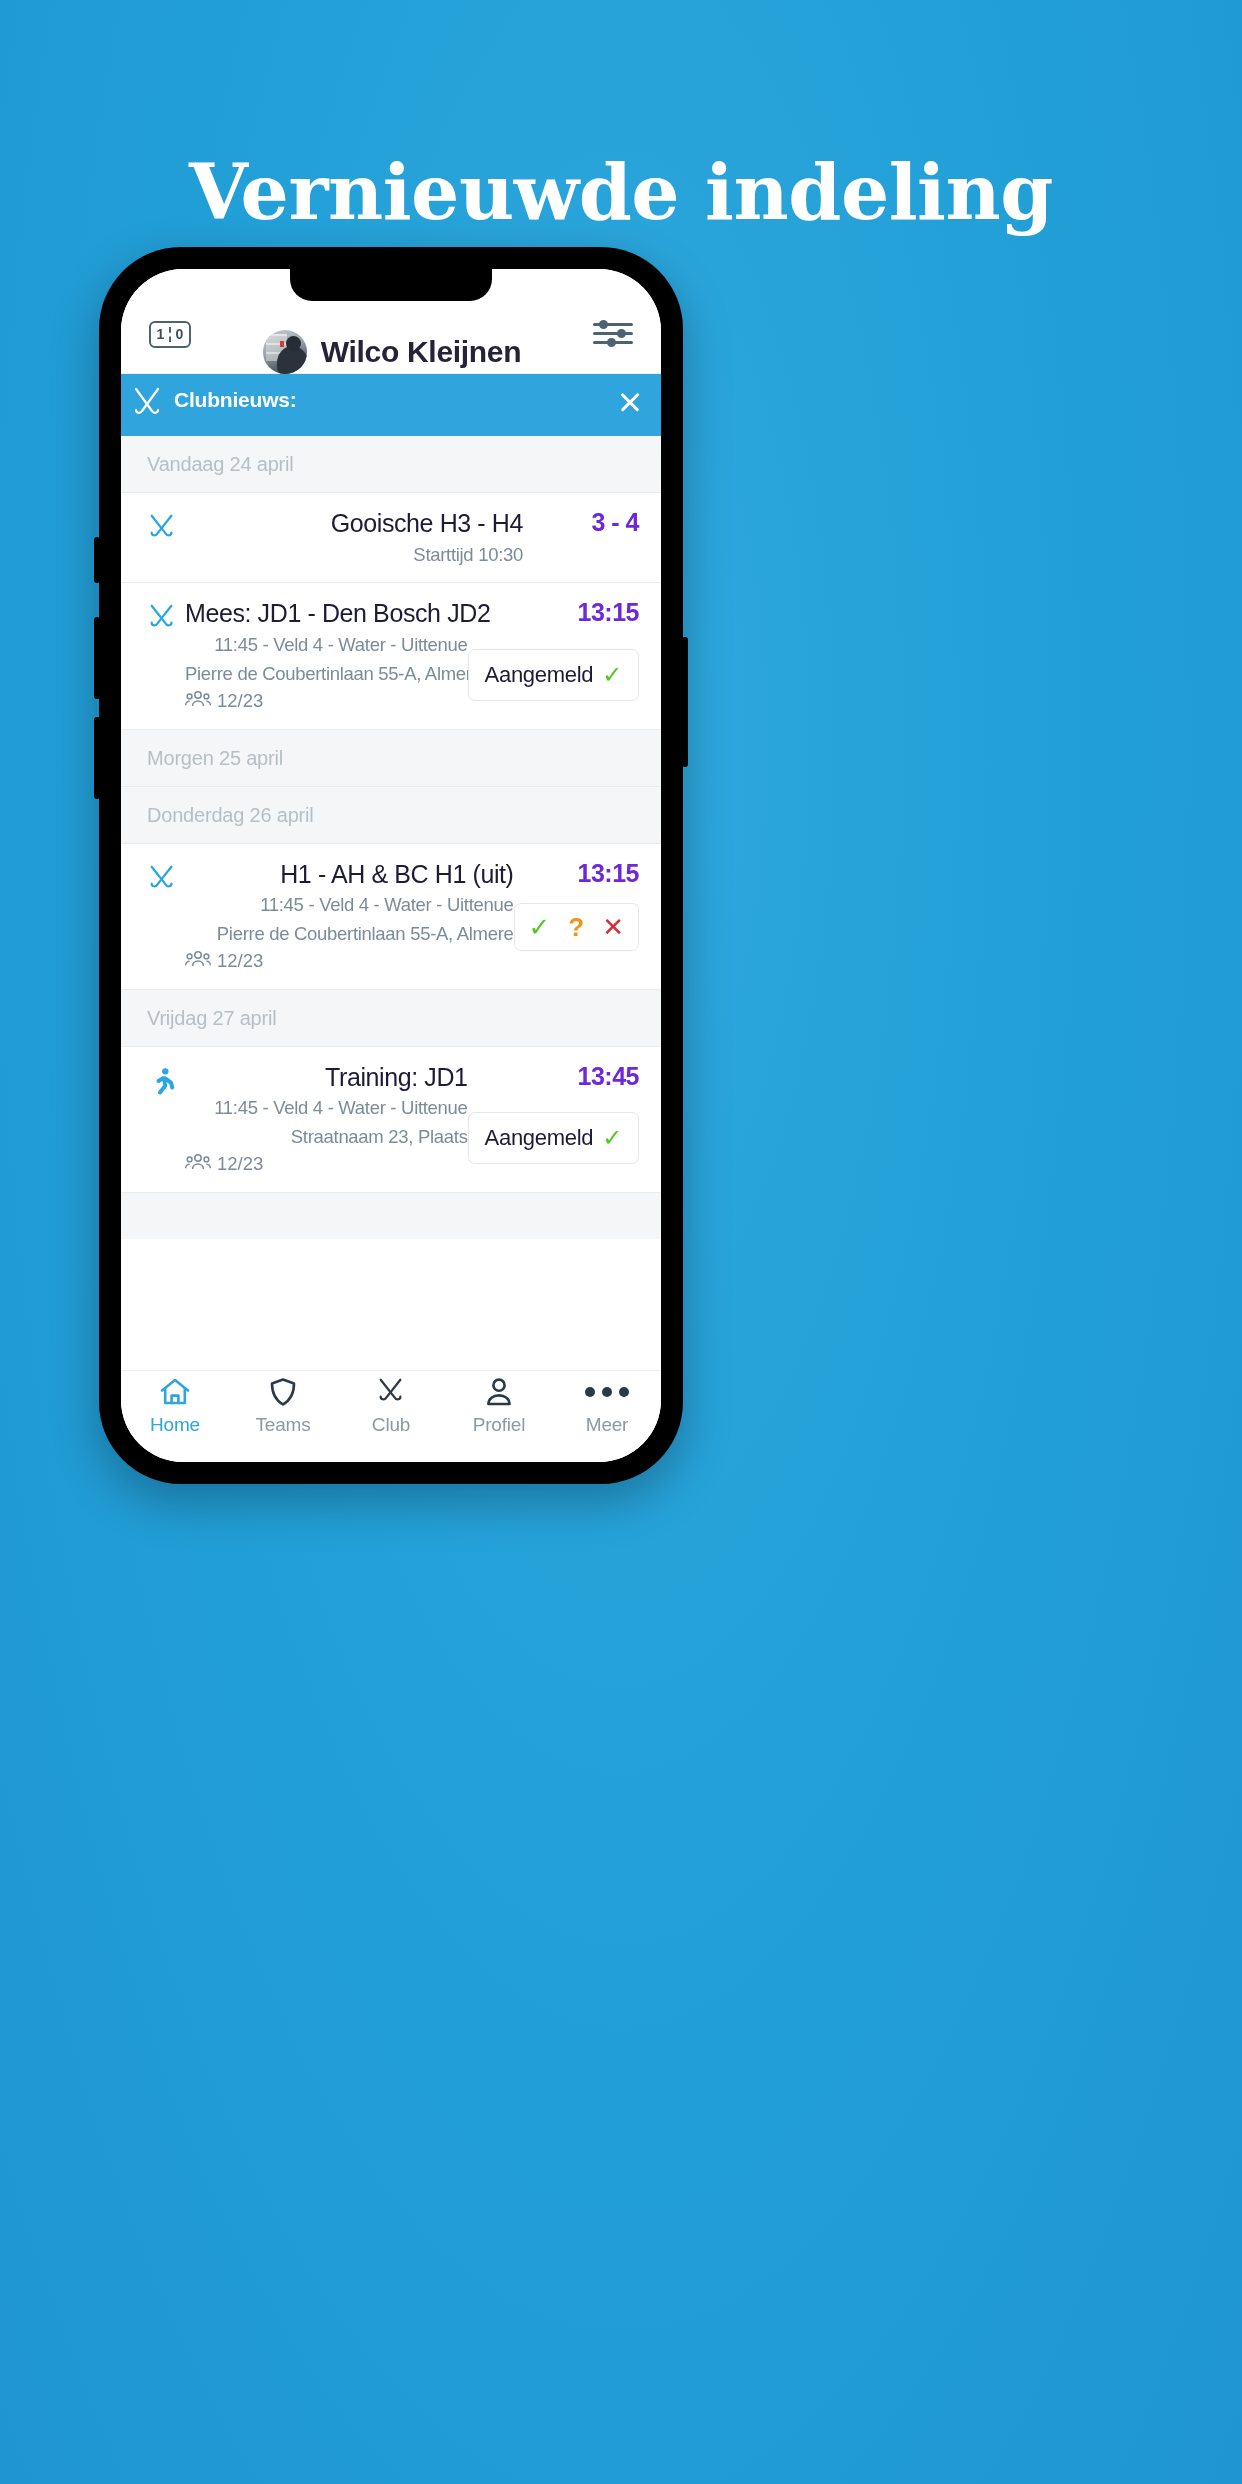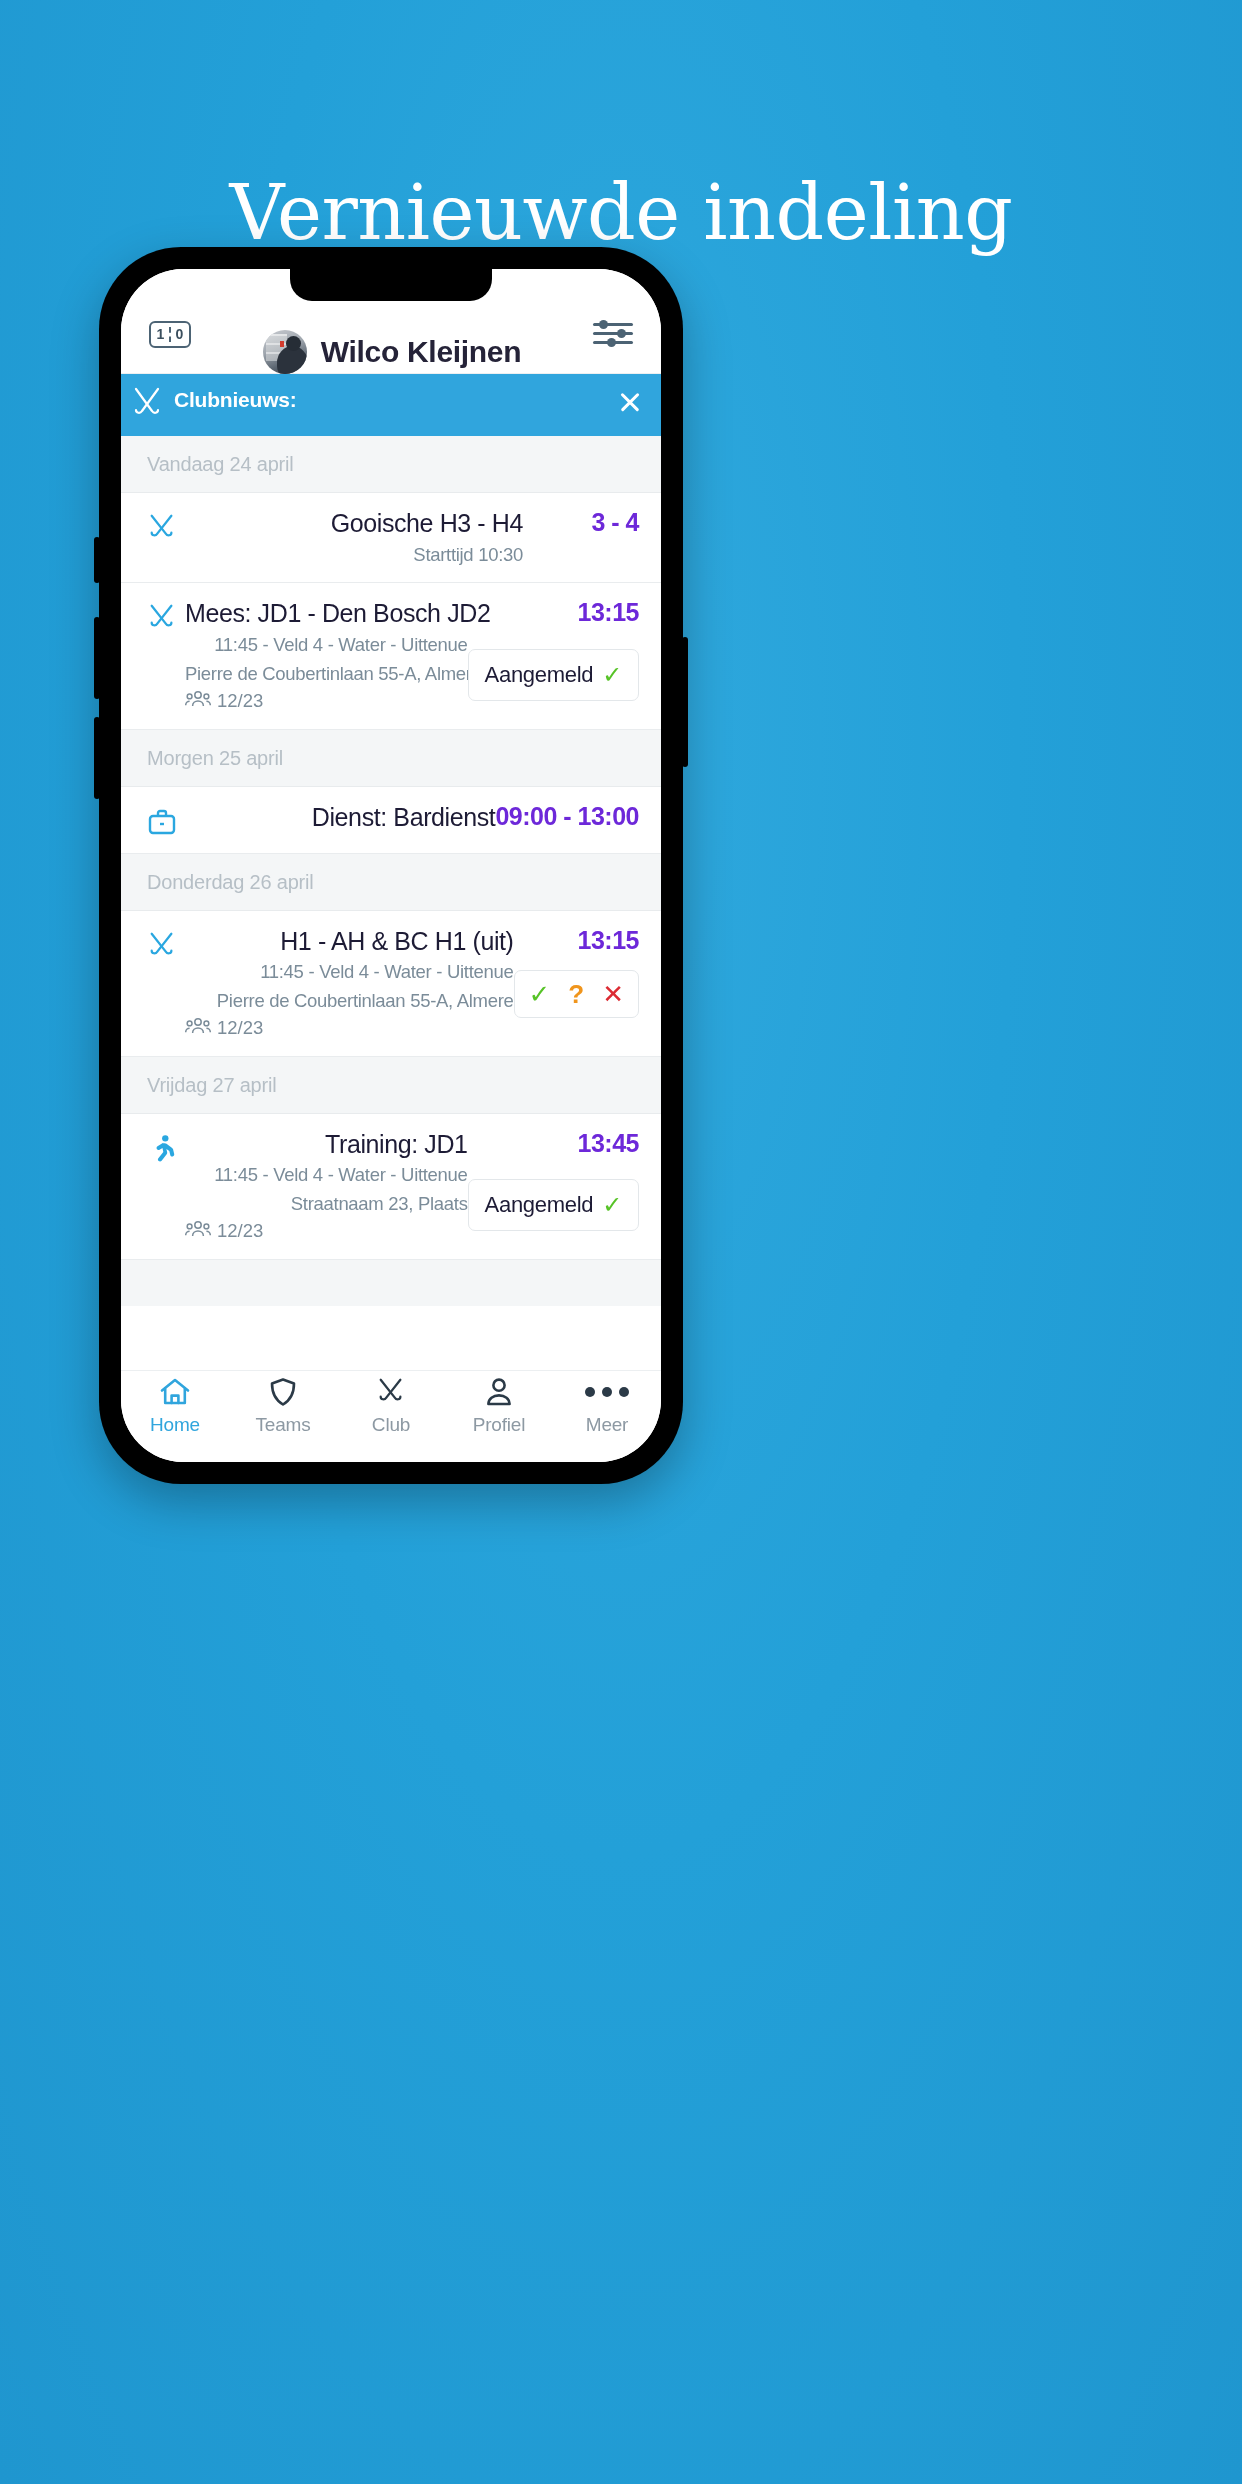--- a/index.html
+++ b/index.html
@@ -13,25 +13,24 @@
     position: relative;
   }
 
   
   .hero-title {
     position: absolute;
     top: 148px; left: 0; width: 100%;
     text-align: center;
     color: #ffffff;
     font-family: "DejaVu Serif", "Liberation Serif", serif;
-    font-weight: normal;
+    font-weight: bold;
     font-size: 76px;
     letter-spacing: -0.5px;
     white-space: nowrap;
-    margin-top: 20px;
   }
 
   
   .phone {
     position: absolute;
     left: 99px; top: 247px;
     width: 584px; height: 1237px;
     background: #000;
     border-radius: 82px;
     box-shadow: 0 18px 48px rgba(0,0,0,0.28);
@@ -378,37 +377,20 @@
       </div>
       <div class="event-right">
         <div class="event-time">13:15</div>
         <div class="btn-status">
           <span>Aangemeld</span>
           <span class="check-green">✓</span>
         </div>
       </div>
         </div>
         <div class="day-header">Morgen 25 april</div>
-        <div class="event-row">
-      <div class="event-icon">
-            <svg viewBox="0 0 30 30" width="30" height="30" fill="none" stroke="#2aa7e0" stroke-width="2.4" stroke-linejoin="round">
-               <rect x="3" y="9" width="24" height="17" rx="3"></rect>
-               <path d="M11 9 V6 a2 2 0 0 1 2-2 h4 a2 2 0 0 1 2 2 v3"></path>
-               <path d="M13 17 h4"></path>
-            </svg>
-          </div>
-      <div class="event-main">
-        <div class="event-title">Dienst: Bardienst</div>
-
-      </div>
-      <div class="event-right">
-        <div class="event-time">09:00 - 13:00</div>
-
-      </div>
-        </div>
         <div class="day-header">Donderdag 26 april</div>
         <div class="event-row">
       <div class="event-icon">
             <svg viewBox="0 0 30 32" width="30" height="30" fill="none" stroke="#2aa7e0" stroke-width="2.4" stroke-linecap="round">
                <path d="M4 3 L19 22 C21 25 25 24 25 21"></path>
                <path d="M25 3 L10 22 C8 25 4 24 4 21"></path>
             </svg>
           </div>
       <div class="event-main">
         <div class="event-title">H1 - AH &amp; BC H1 (uit)</div>

